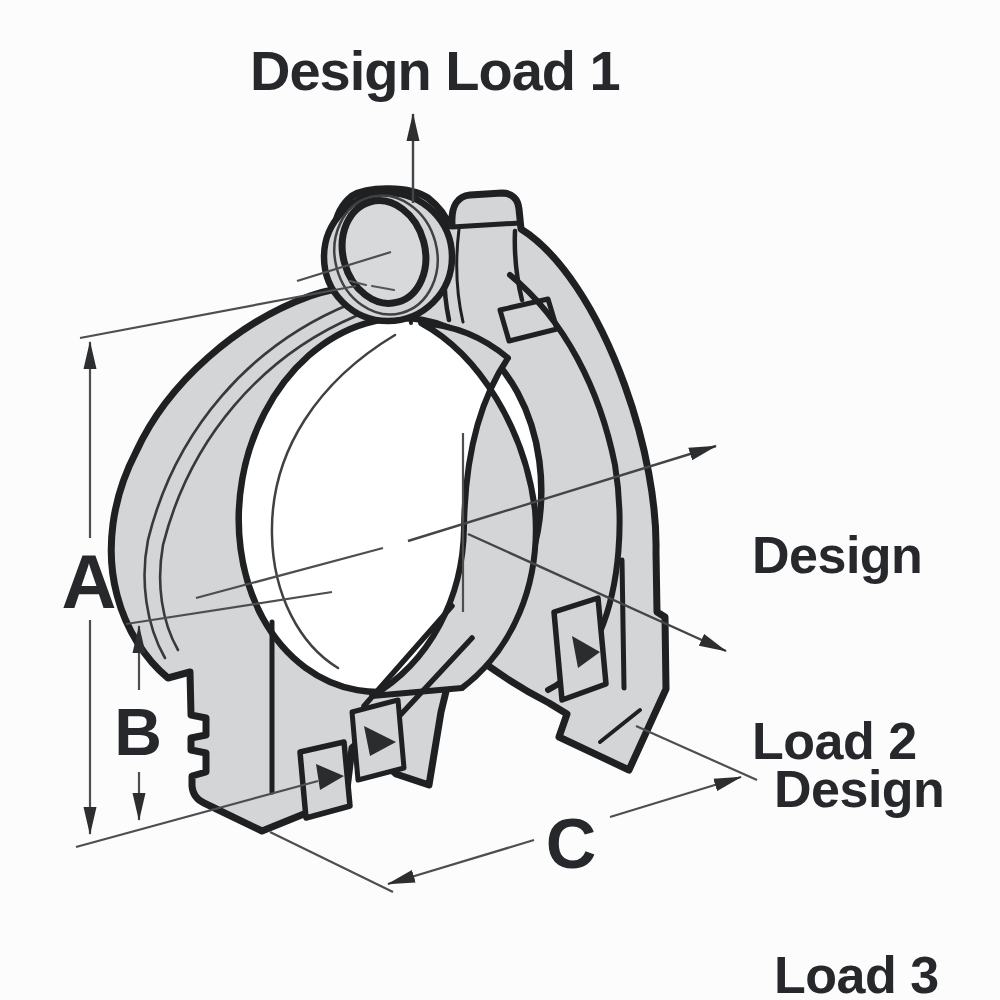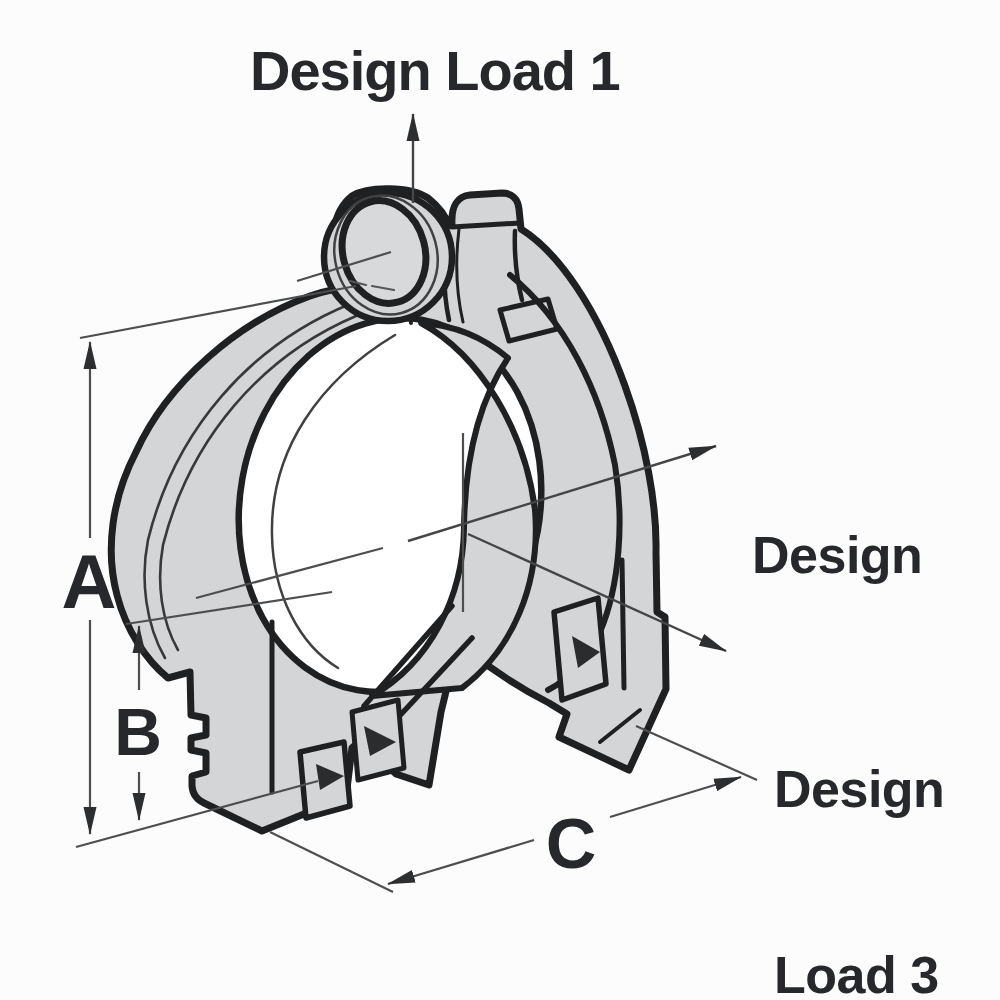--- a/index.html
+++ b/index.html
@@ -156,20 +156,21 @@
 
       <path marker-end="url(#ah)" d="M 534,840 L 388,884"></path>
       <path marker-end="url(#ah)" d="M 610,817 L 741,777"></path>
     </g>
   </svg>
 
   <div class="lbl load1">Design Load 1</div>
 
   <div class="lbl load2">
     <div>Design</div>
+    <div>Load 2</div>
   </div>
 
   <div class="lbl load3">
     <div>Design</div>
     <div>Load 3</div>
   </div>
 
   <div class="lbl dimA">A</div>
   <div class="lbl dimB">B</div>
   <div class="lbl dimC">C</div>

